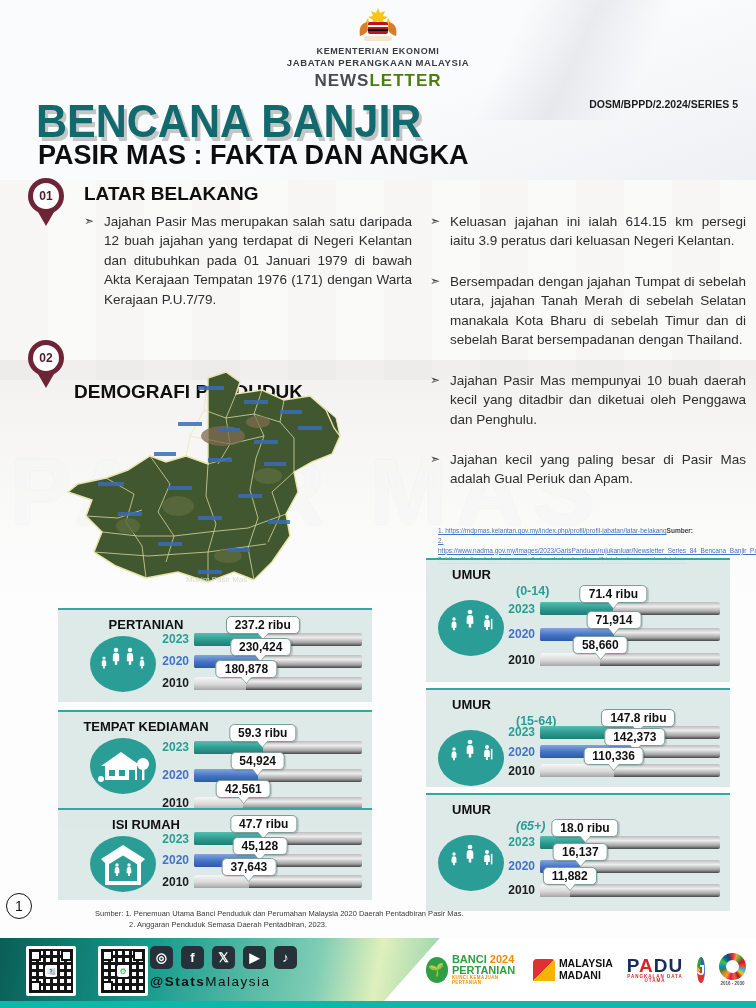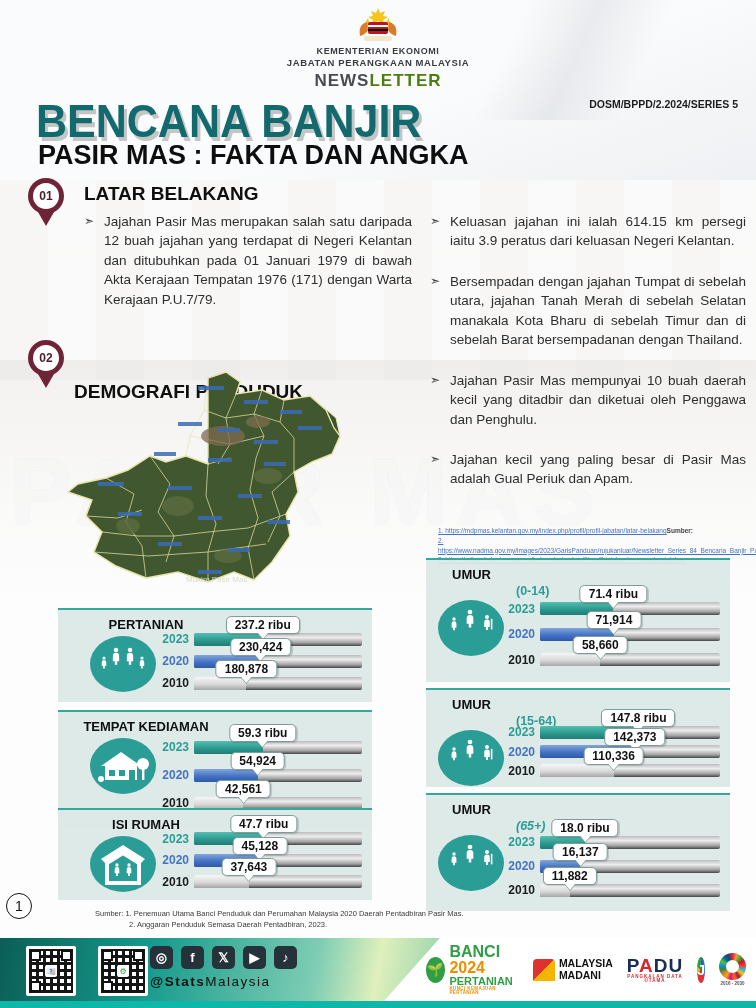--- a/index.html
+++ b/index.html
@@ -100,21 +100,21 @@
   .soc .ic{width:23px;height:23px;background:#26323a;border-radius:5px;color:#fff;display:flex;
     align-items:center;justify-content:center;font-size:13px;font-weight:bold;}
   .handle{position:absolute;left:150px;top:974px;font-size:13.5px;letter-spacing:1.5px;color:#101010;}
   .handle b{font-weight:900;}
 
   
   .logo{display:flex;align-items:center;gap:4px;}
   .banci-circ{width:26px;height:26px;border-radius:50%;background:#2f9e44;color:#fff;display:flex;
     align-items:center;justify-content:center;font-size:13px;}
   .banci-t{line-height:1;}
-  .banci-t .r1{font-size:16px;font-weight:900;color:#2f9e44;}
+  .banci-t .r1{font-size:11px;font-weight:900;color:#2f9e44;}
   .banci-t .r1 .yr{color:#f08c00;}
   .banci-t .r2{font-size:11px;font-weight:900;color:#2f9e44;}
   .banci-t .r3{font-size:4.5px;font-weight:bold;color:#f08c00;letter-spacing:.4px;}
   .madani-ic{width:22px;height:22px;border-radius:4px 4px 0 0;
     background:linear-gradient(135deg,#e03131 50%,#f5b400 50%);}
   .madani-t{line-height:1.05;font-weight:900;color:#101010;font-size:10.5px;}
   .padu-t{line-height:1;text-align:center;}
   .padu-t .w{font-size:19px;font-weight:900;color:#1a2d5a;letter-spacing:1px;}
   .padu-t .w .a{color:#d6262b;}
   .padu-t .tag{font-size:4.5px;font-weight:bold;color:#d6262b;letter-spacing:1px;}

